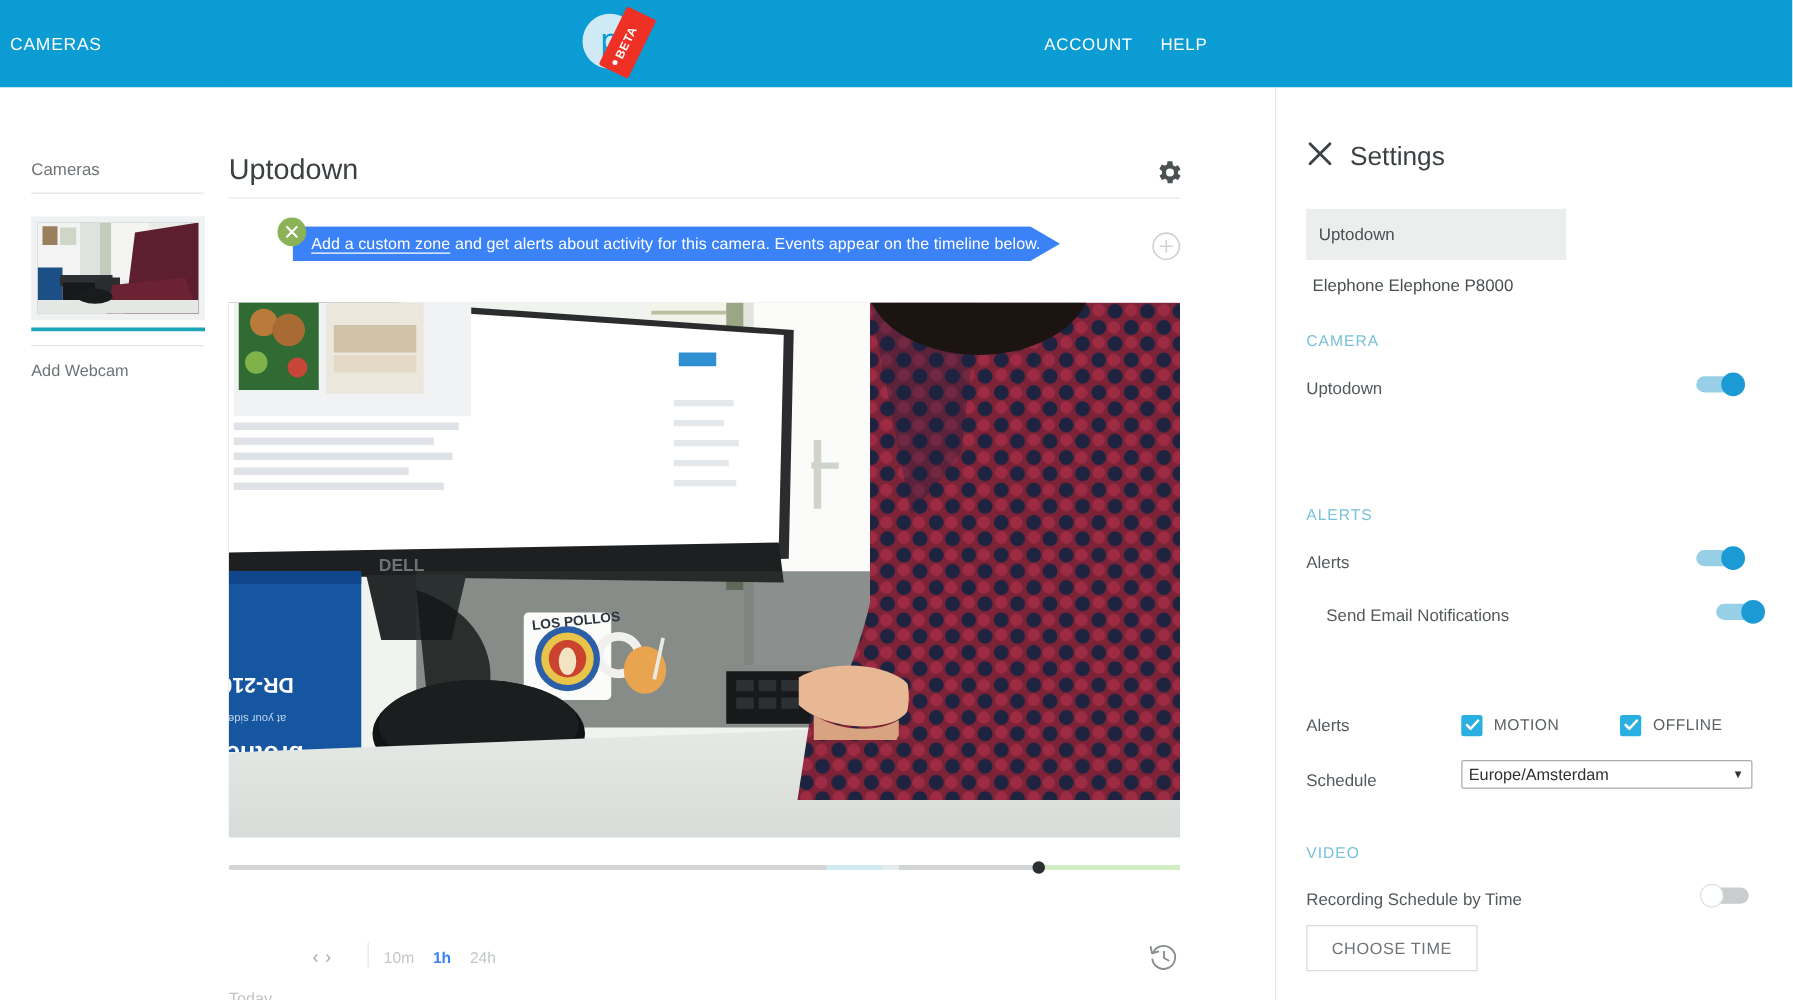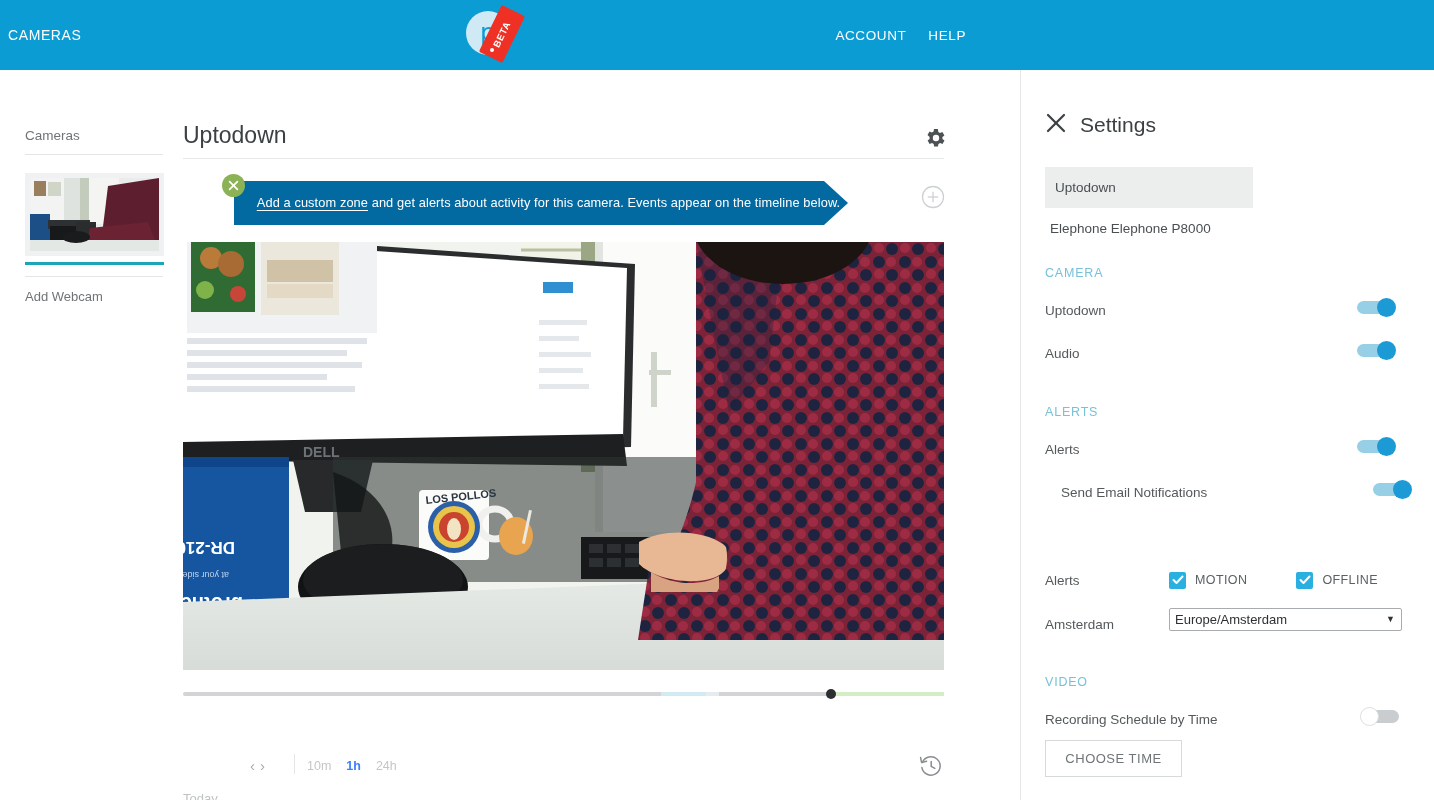--- a/index.html
+++ b/index.html
@@ -104,24 +104,24 @@
   }
   .main-hr {
     position: absolute; left: 1px; top: 88px; width: 761px; height: 1px;
     background: #e6e8e9;
   }
 
   
   .banner-wrap { position: absolute; left: 1px; top: 104px; width: 762px; height: 58px; }
   .banner {
     position: absolute; left: 51px; top: 7px;
-    width: 614px; height: 44px;
-    background: #0369a1;
+    width: 614px; height: 28px;
+    background: #3b82f6;
     clip-path: polygon(0 0, calc(100% - 24px) 0, 100% 50%, calc(100% - 24px) 100%, 0 100%);
-    display: flex; align-items: center; justify-content: center;
+    display: flex; align-items: center;
   }
   .banner-text {
     padding-left: 15px; font-size: 12.8px; color: #ffffff;
     line-height: 1.2; letter-spacing: 0.1px;
   }
   .banner-text u { text-decoration: underline; text-underline-offset: 3px; }
   .banner-close {
     position: absolute; left: 39px; top: 0px;
     width: 23px; height: 23px; border-radius: 50%;
     background: #8cb258; display: flex; align-items: center; justify-content: center;
@@ -524,27 +524,20 @@
 
     <div class="sec-head" style="top:196px;">CAMERA</div>
 
     <div class="row" style="top:228px;">
       <span class="row-label">Uptodown</span>
       <span class="toggle">
           <i class="track"></i>
           <i class="knob"></i>
         </span>
     </div>
-    <div class="row" style="top:271px;">
-      <span class="row-label">Audio</span>
-      <span class="toggle">
-          <i class="track"></i>
-          <i class="knob"></i>
-        </span>
-    </div>
 
     <div class="sec-head" style="top:335px;">ALERTS</div>
 
     <div class="row" style="top:367px;">
       <span class="row-label">Alerts</span>
       <span class="toggle">
           <i class="track"></i>
           <i class="knob"></i>
         </span>
     </div>
@@ -566,21 +559,21 @@
       <span class="cb-label">MOTION</span>
       <span class="checkbox" style="margin-left:49px;">
         <svg width="12" height="12" viewBox="0 0 12 12" fill="none" stroke="#ffffff" stroke-width="2" stroke-linecap="round" stroke-linejoin="round">
             <polyline points="1.5,6 4.5,9 10.5,2.5"></polyline>
           </svg>
       </span>
       <span class="cb-label">OFFLINE</span>
     </div>
 
     <div class="row" style="top:542px;">
-      <span class="row-label">Amsterdam</span>
+      <span class="row-label">Schedule</span>
       <select class="tz">
         <option>Europe/Amsterdam</option>
       </select>
       <span class="tz-caret">▼</span>
     </div>
 
     <div class="sec-head" style="top:605px;">VIDEO</div>
 
     <div class="row" style="top:637px;">
       <span class="row-label">Recording Schedule by Time</span>

